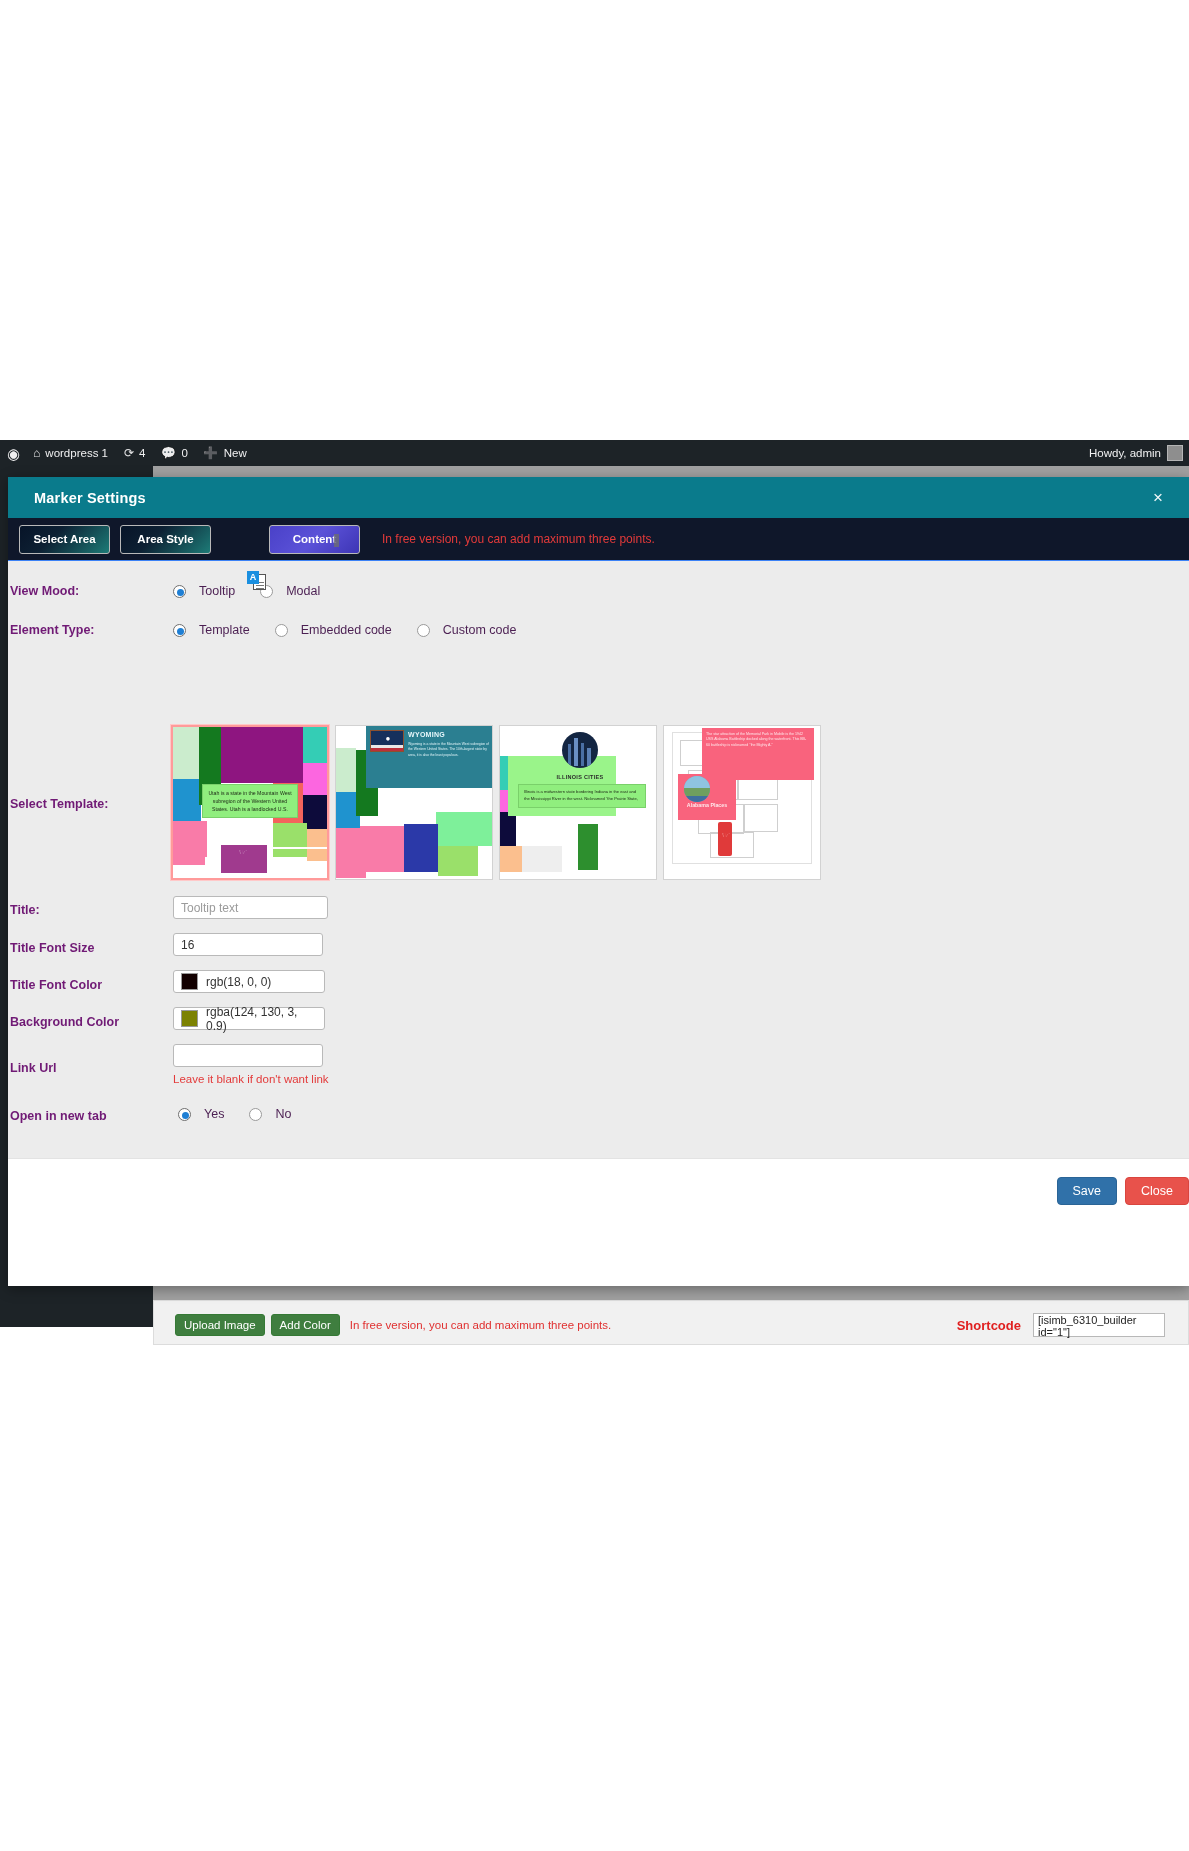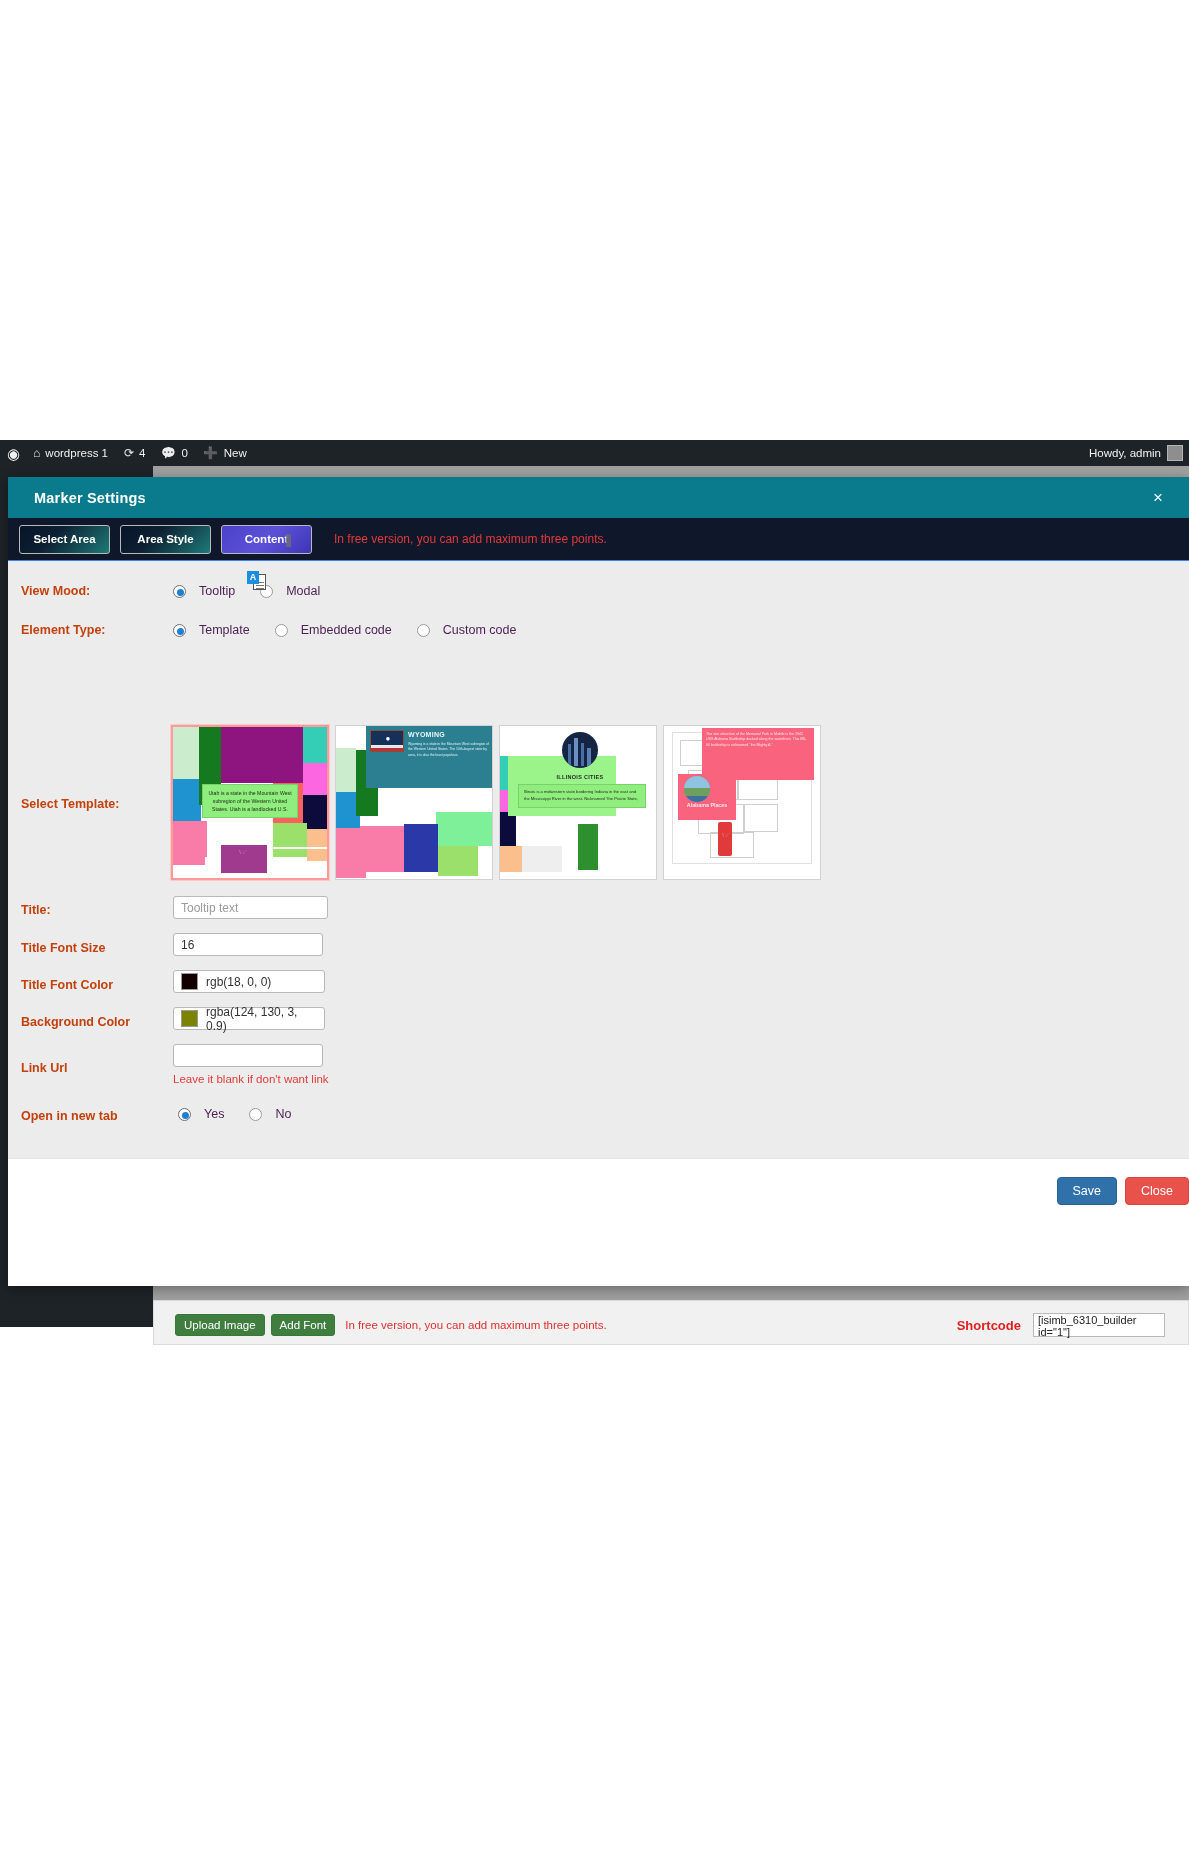--- a/index.html
+++ b/index.html
@@ -75,33 +75,33 @@
   #tabs-row{
     height:43px; background:#0f172a; border-bottom:1px solid #3b82f6;
     display:flex; align-items:center; padding-left:11px; gap:10px;
   }
   .tab-btn{
     width:91px; height:29px; border-radius:3px; color:#ffffff;
     font-size:11.5px; font-weight:bold; display:flex; align-items:center; justify-content:center;
     border:1px solid #b9b9b9; cursor:pointer; position:relative;
   }
   .tab-teal{ background:linear-gradient(135deg,#071428 0%,#0d2033 38%,#1d7b77 100%); }
-  .tab-blue{ background:linear-gradient(135deg,#4a41c8 0%,#5b52d8 50%,#3d35b5 100%); }
+  .tab-blue{ background:linear-gradient(135deg,#4a41c8 0%,#5b52d8 50%,#3d35b5 100%);margin-left:48px; }
   .tab-caret{
     position:absolute; right:20px; top:8px; width:5px; height:13px; background:#6b6b78; opacity:.85;
   }
   #tab-note{ color:#e33a3a; font-size:12px; margin-left:12px;}
 
   
   #modal-body{
     position:relative; height:661px; background:#ececec; padding:0;
   }
   .frow{ display:flex; align-items:flex-start; }
   .flabel{
-    width:165px; padding-left:13px; color:#c2410c; font-weight:bold; font-size:12.5px;
+    width:165px; padding-left:2px; color:#701a75; font-weight:bold; font-size:12.5px;
   }
   .radio-group{ display:flex; align-items:flex-end; gap:13px; }
   .radio{
     width:13px;height:13px;border-radius:50%;border:1px solid #9a9a9a;background:#fff;
     display:inline-block; position:relative; flex:none;
   }
   .radio.on{ border-color:#6f6f6f; }
   .radio.on:after{
     content:""; position:absolute; left:2.5px; top:2.5px; width:7px;height:7px;border-radius:50%;
     background:#1f7fd4;
@@ -211,21 +211,21 @@
   </div>
   <div class="side-item" style="top:649px">
     <span>👤</span>
     <span>Users</span>
   </div>
 </div>
 
 <div id="builder-strip"></div>
 <div id="builder-inner">
   <div class="grn-btn">Upload Image</div>
-  <div class="grn-btn">Add Font</div>
+  <div class="grn-btn">Add Color</div>
   <div class="warn-red">In free version, you can add maximum three points.</div>
   <div class="shortcode-label">Shortcode</div>
   <div class="shortcode-input">[isimb_6310_builder id="1"]</div>
 </div>
 
 <div id="modal">
 
   <div id="modal-header">
     <div id="modal-title">Marker Settings</div>
     <div id="modal-close-x">×</div>

